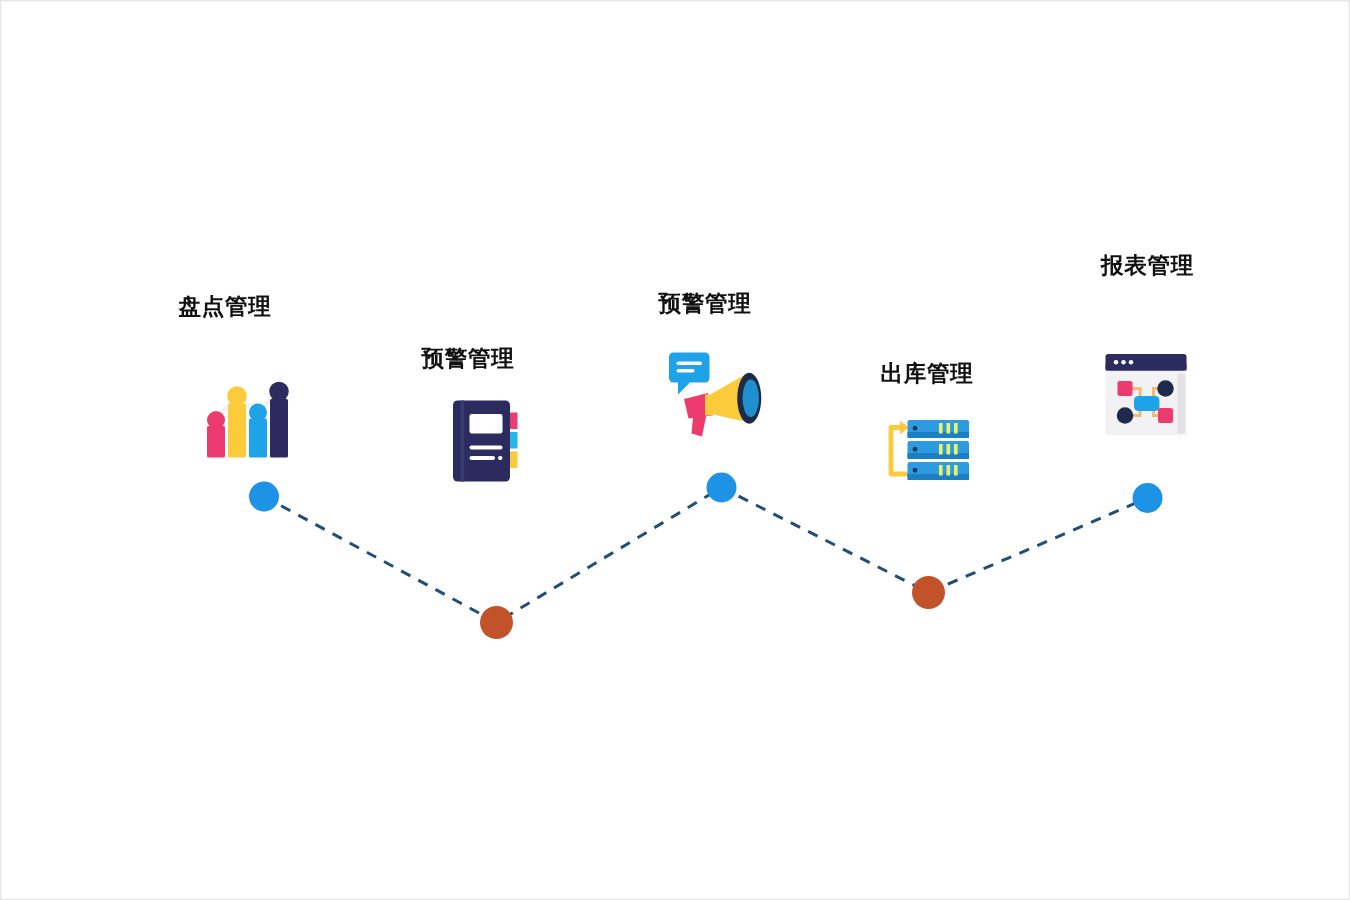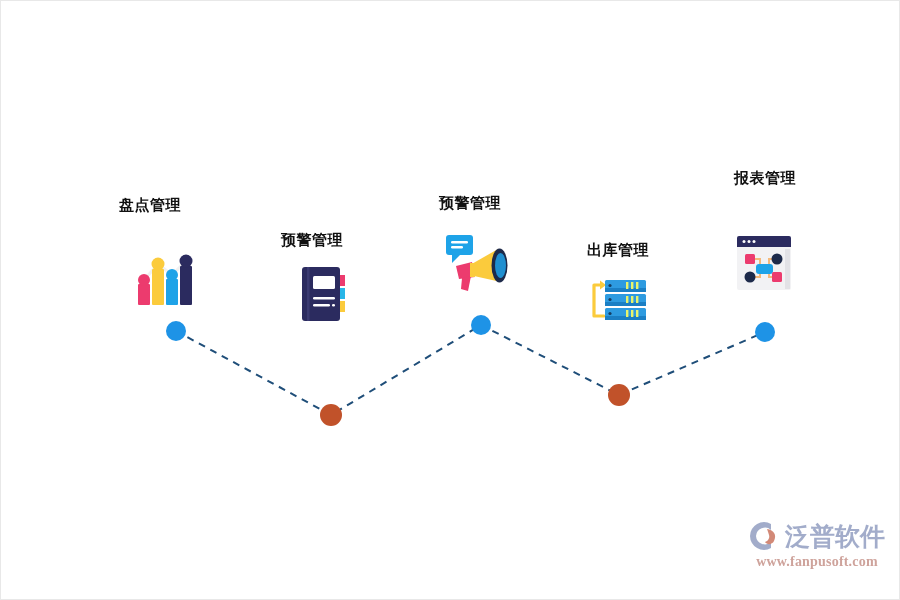--- a/index.html
+++ b/index.html
@@ -217,24 +217,14 @@
   <svg id="nodes-svg" style="position:absolute;left:0;top:0;width:900px;height:600px;pointer-events:none;" viewBox="0 0 900 600" xmlns="http://www.w3.org/2000/svg">
     <g id="nodes-group">
         <circle cx="175" cy="330" r="10" fill="#1E93E6"></circle>
         <circle cx="330" cy="414" r="11" fill="#C1522A"></circle>
         <circle cx="480" cy="324" r="10" fill="#1E93E6"></circle>
         <circle cx="618" cy="394" r="11" fill="#C1522A"></circle>
         <circle cx="764" cy="331" r="10" fill="#1E93E6"></circle>
       </g>
   </svg>
 
-  <div id="watermark">
-    <div class="wm-row">
-      <svg class="wm-mark" width="34" height="30" viewBox="0 0 34 30" xmlns="http://www.w3.org/2000/svg">
-        <path d="M3 15 A14 14 0 0 1 24 3 L24 9 A9 9 0 0 0 9 15 A9 9 0 0 0 24 21 L24 27 A14 14 0 0 1 3 15 Z" fill="#8E9BBF"></path>
-        <path d="M20 8 C27 9 30 14 27 20 C25 24 20 24 18 21 C21 20 23 17 22 14 C21.4 11.6 20.6 9.6 20 8 Z" fill="#C9705A"></path>
-      </svg>
-      <span class="wm-name">泛普软件</span>
-    </div>
-    <div class="wm-url">www.fanpusoft.com</div>
-  </div>
 
 </div>
 
 </body></html>

